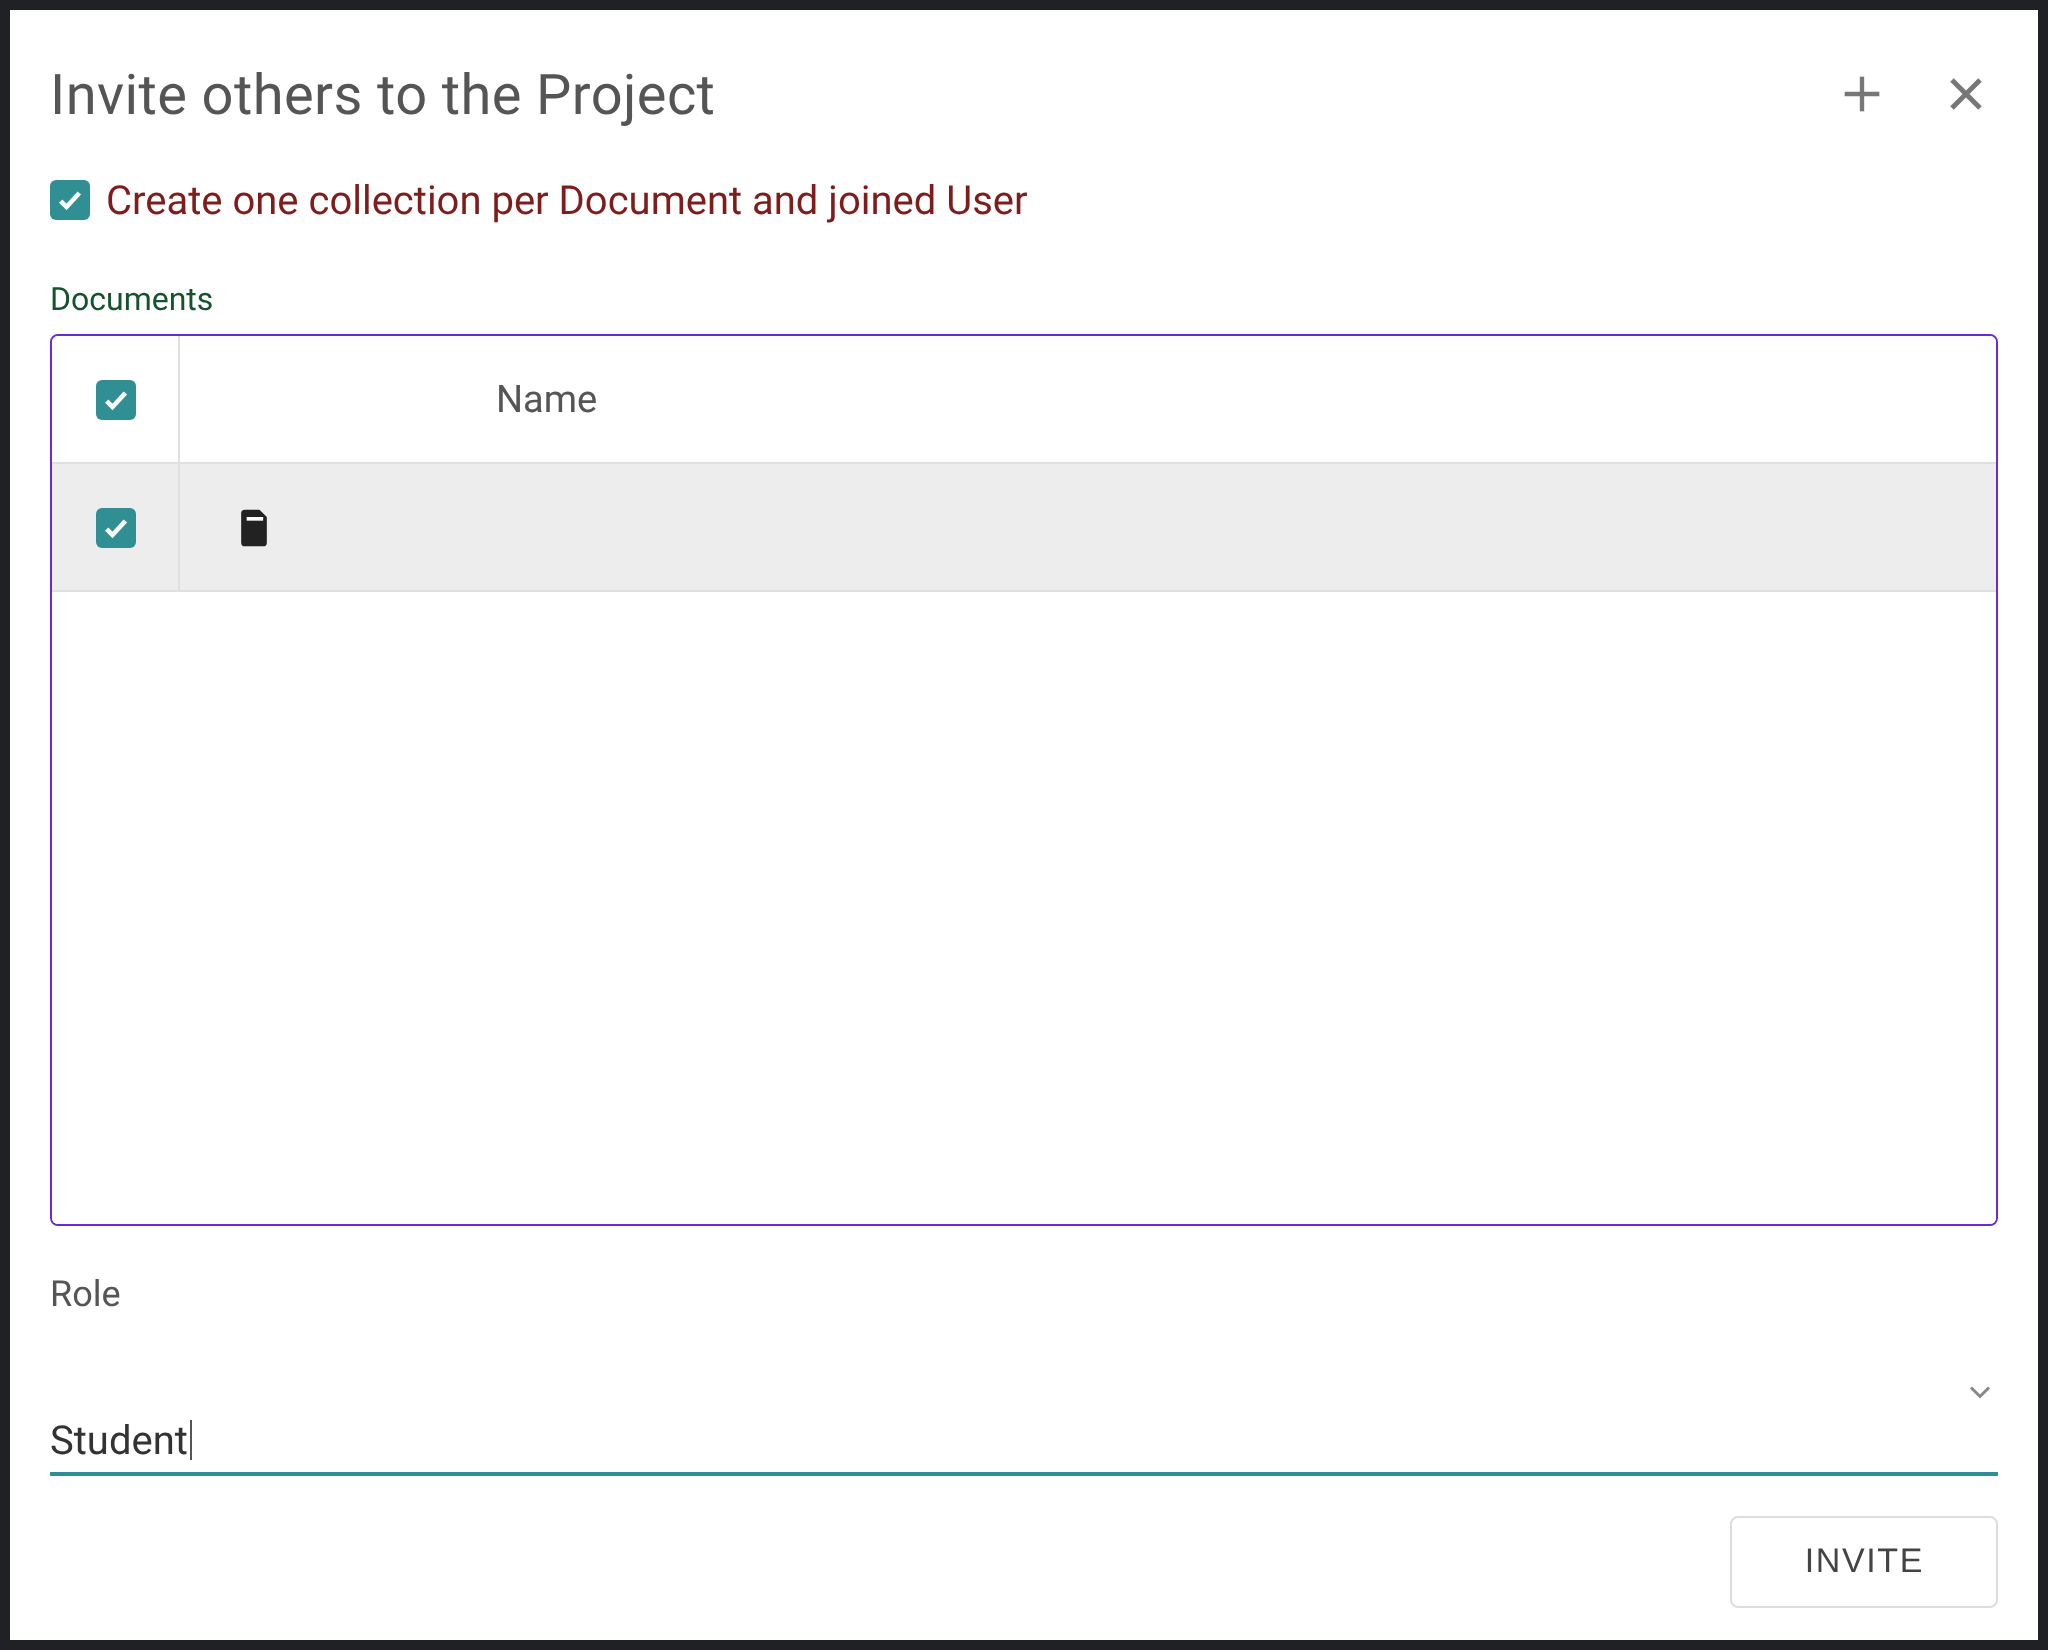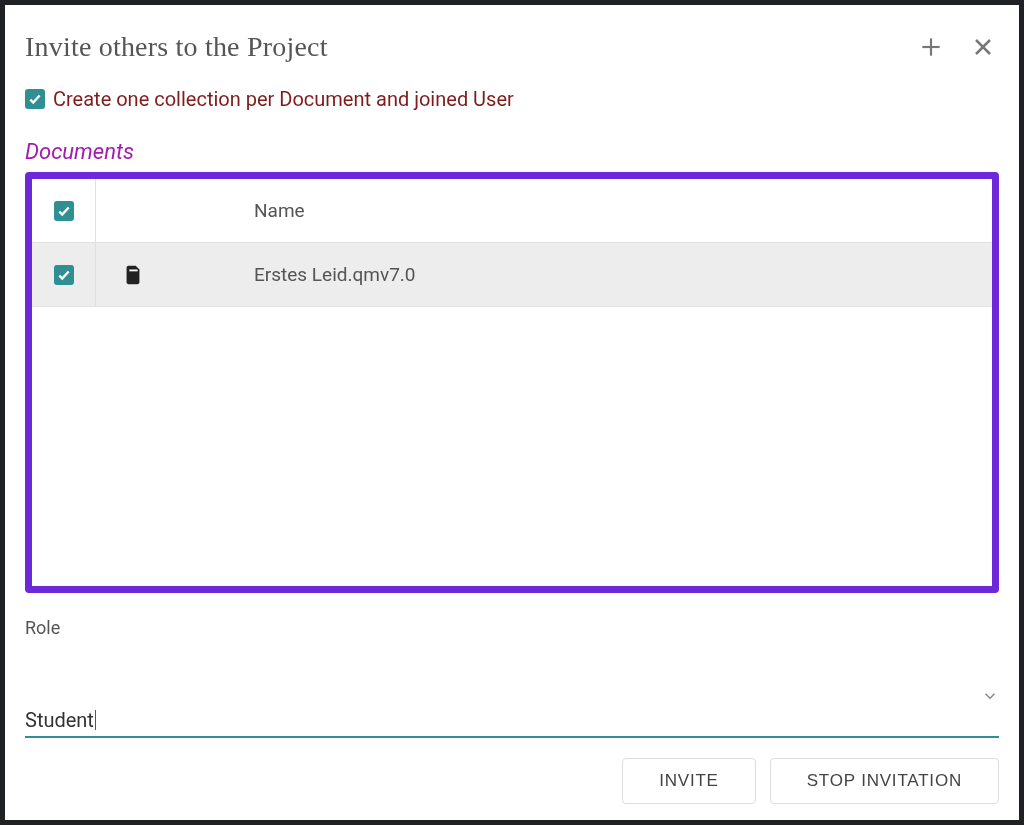--- a/index.html
+++ b/index.html
@@ -14,25 +14,24 @@
   .dialog {
     position: absolute;
     top: 5px; left: 5px; right: 5px; bottom: 5px;
     background: #fff;
     padding: 20px 20px 16px 20px;
     display: flex;
     flex-direction: column;
   }
   .dialog-header {
     display: flex;
-    align-items: flex-end;
+    align-items: flex-start;
     justify-content: space-between;
     margin-bottom: 24px;
     margin-top: 6px;
-    font-family: Liberation Serif, serif;
   }
   .dialog-title {
     font-size: 28px;
     font-weight: 400;
     color: #555;
     margin: 0;
     letter-spacing: 0.2px;
   }
   .header-actions {
     display: flex;
@@ -60,27 +59,26 @@
     align-items: center; justify-content: center;
     color: #fff;
     flex-shrink: 0;
   }
   .chk svg { width: 14px; height: 14px; }
   .checkbox-label {
     font-size: 20px;
     color: #7f1d1d;
   }
   .section-label {
-    font-size: 22px;
-    color: #a21caf;
+    font-size: 16px;
+    color: #14532d;
     margin-bottom: 8px;
-    font-style: italic;
   }
   .doc-table {
-    border: 7px solid #6d28d9;
+    border: 1px solid #6d28d9;
     border-radius: 4px;
     overflow: hidden;
     display: flex;
     flex-direction: column;
     height: 450px;
     margin-bottom: 20px;
   }
   .doc-row {
     display: flex;
     align-items: center;
@@ -116,21 +114,21 @@
     font-size: 19px;
     color: #555;
   }
   .role-section {
     margin-top: 4px;
     margin-bottom: 20px;
   }
   .role-label {
     font-size: 18px;
     color: #555;
-    margin-bottom: 20px;
+    margin-bottom: 0;
   }
   .role-select {
     position: relative;
     border-bottom: 2px solid #2f8f93;
     padding: 6px 0 4px 0;
     display: flex;
     align-items: center;
     justify-content: space-between;
     cursor: pointer;
   }
@@ -222,36 +220,34 @@
               <polyline points="4 13 9 18 20 6"></polyline>
             </svg>
         </span>
       </div>
       <div class="cell-icon">
         <svg viewBox="0 0 24 24" width="22" height="22" fill="currentColor">
           <path d="M7 2h8l4 4v14a2 2 0 0 1-2 2H7a2 2 0 0 1-2-2V4a2 2 0 0 1 2-2z"></path>
           <rect x="8" y="6" width="9" height="2" fill="#fff"></rect>
         </svg>
       </div>
-      <div class="cell-name">Erstes Leid.qmv7.0</div>
     </div>
 
     <div class="doc-body"></div>
   </div>
 
   <div class="role-section">
     <div class="role-label">Role</div>
     <div class="role-select">
       <span class="role-value">Student</span>
       <span class="chevron">
         <svg viewBox="0 0 24 24" width="18" height="18" stroke="currentColor" stroke-width="2" fill="none">
             <polyline points="6 9 12 15 18 9"></polyline>
           </svg>
       </span>
     </div>
   </div>
 
   <div class="footer">
     <button class="btn">INVITE</button>
-    <button class="btn">STOP INVITATION</button>
   </div>
 
 </div>
 
 </body></html>

